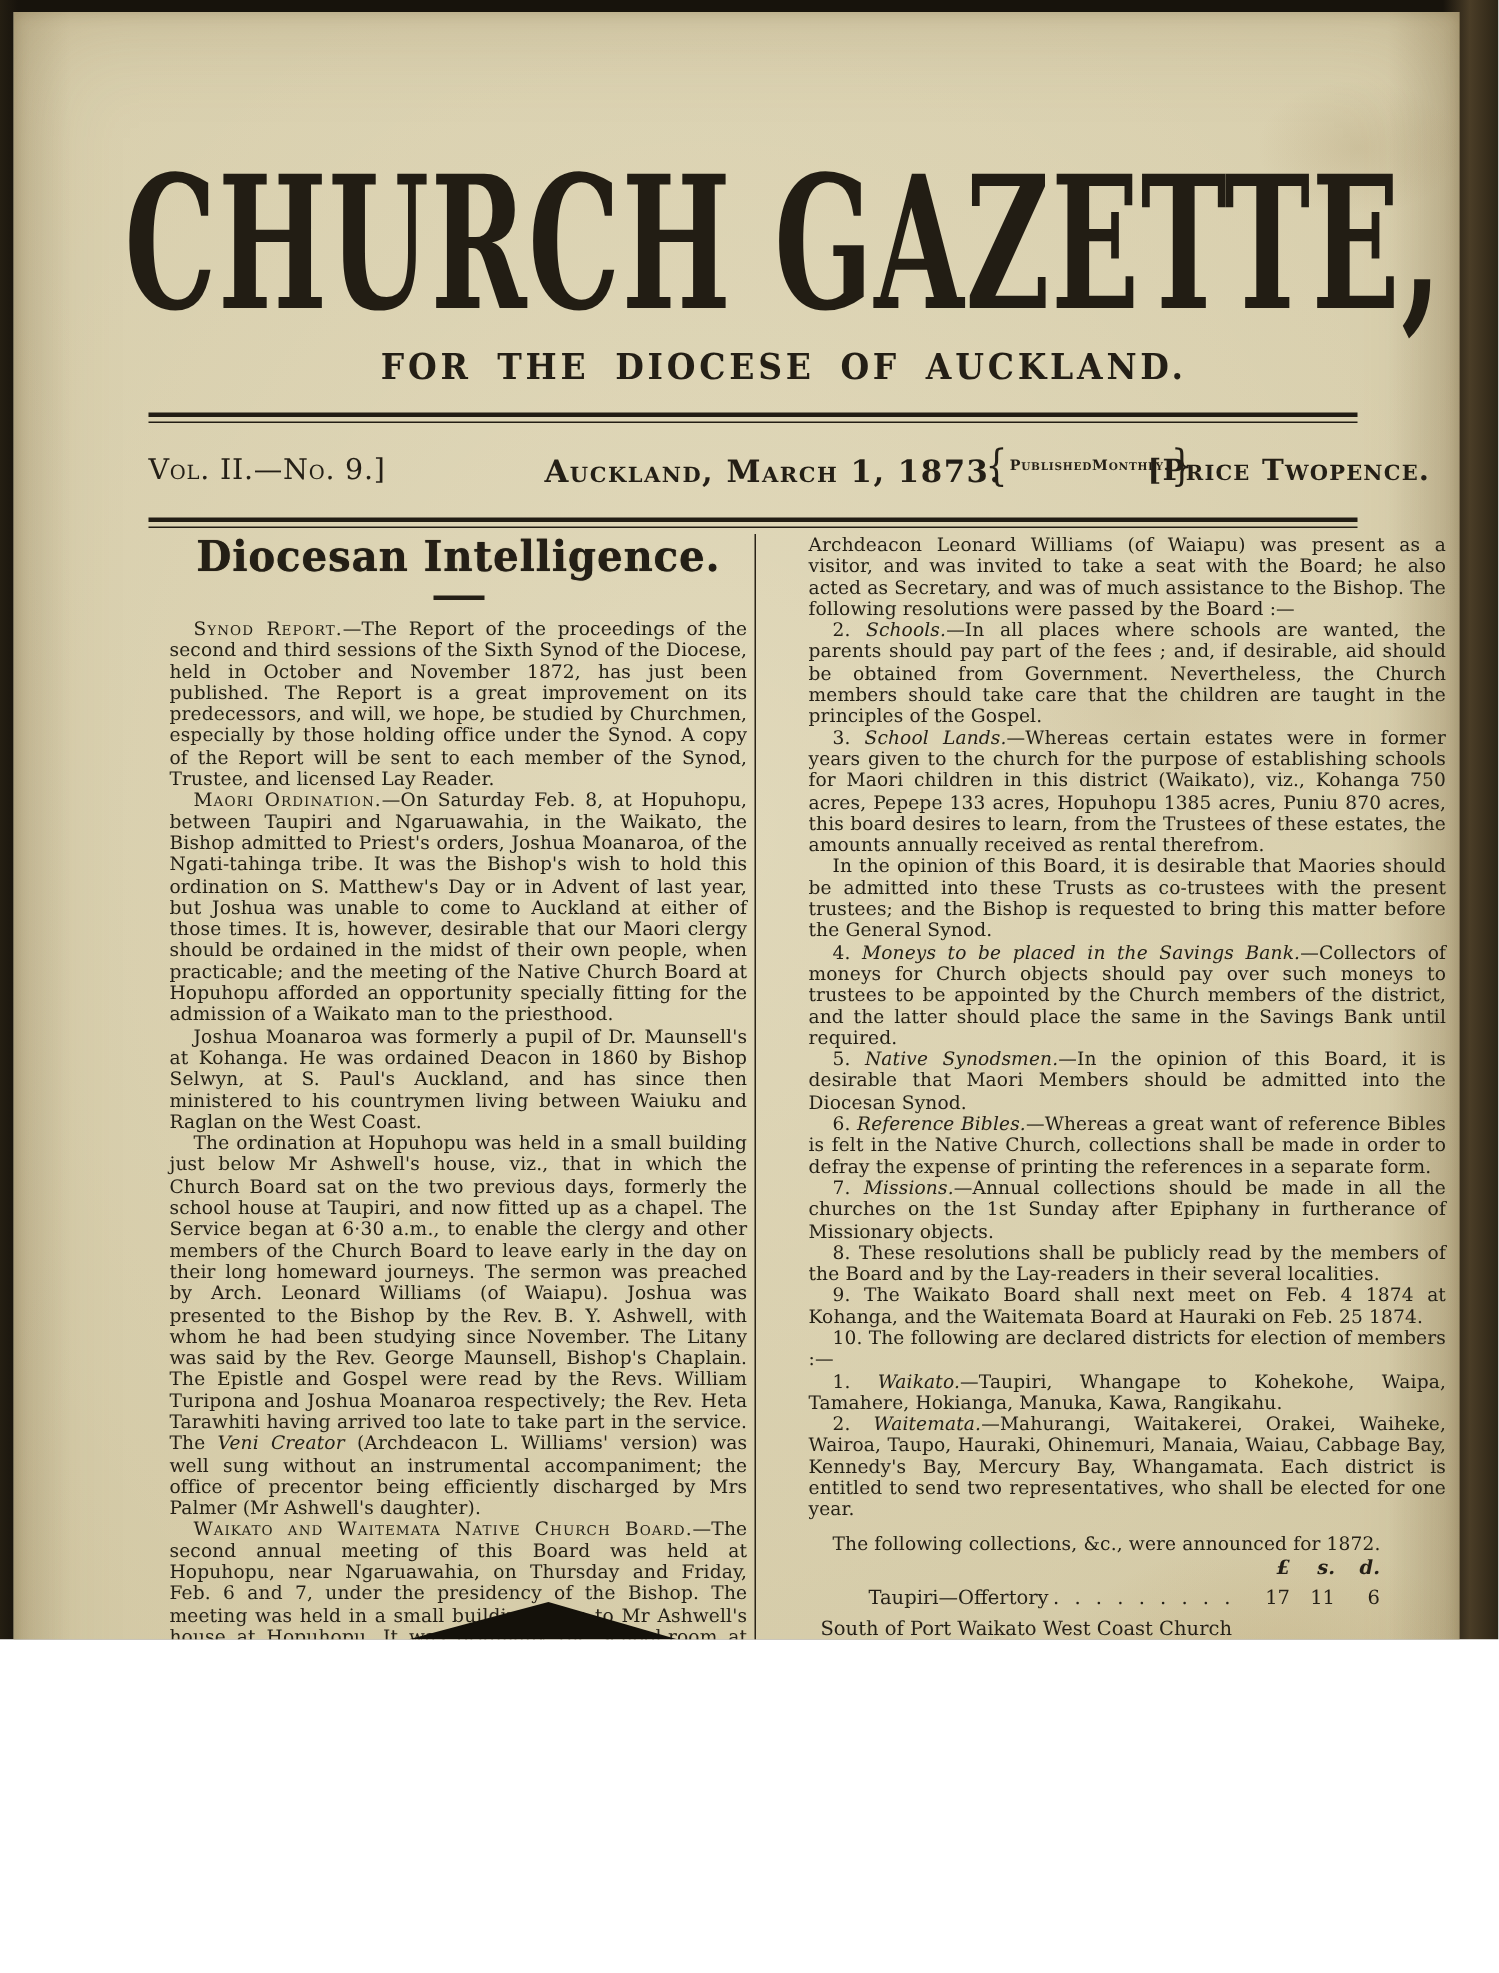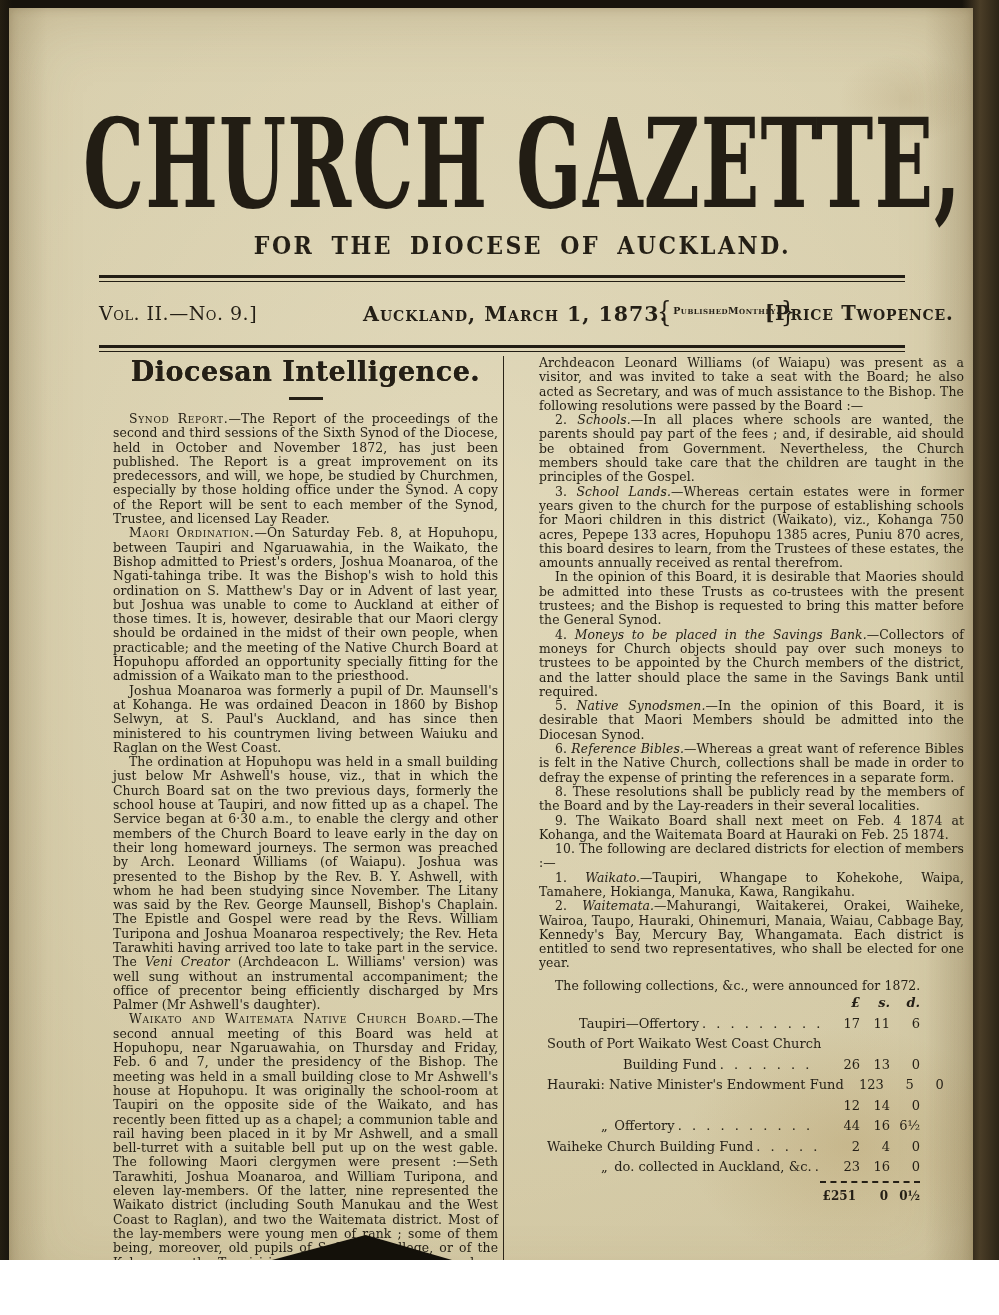--- a/index.html
+++ b/index.html
@@ -1,17 +1,17 @@
 <!DOCTYPE html>
 <html><head>
 <meta charset="utf-8">
 <style>
   html,body{margin:0;padding:0;}
   .photo{
-    position:relative; width:999px; height:1260px; overflow:hidden;
+    position:relative; width:999px; height:1093px; overflow:hidden;
     background:linear-gradient(90deg,#241e12 0,#17130c 12px,#17130c 962px,#4a3d27 980px,#2c2415 999px);
     font-family:"DejaVu Serif","Liberation Serif",serif;
   }
   .paper{
     position:absolute; left:9px; top:8px; width:964px; height:1292px;
     background:
       radial-gradient(ellipse 230px 170px at 87% 88%, rgba(152,114,46,.20), transparent 70%),
       radial-gradient(ellipse 150px 110px at 78% 36%, rgba(140,110,60,.10), transparent 70%),
       radial-gradient(ellipse 90px 60px at 93% 7%, rgba(130,100,50,.14), transparent 75%),
       radial-gradient(ellipse 130% 120% at 48% 42%, rgba(255,252,236,.30), transparent 62%),
@@ -120,20 +120,21 @@
 
         <div class="col col-right">
           <div>
               <p class="noindent"><span>Archdeacon Leonard Williams (of Waiapu) was present as a visitor, and was invited to take a seat with the Board; he also acted as Secretary, and was of much assistance to the Bishop. The following resolutions were passed by the Board :—</span></p>
               <p><span>2. </span><span class="i">Schools.</span><span>—In all places where schools are wanted, the parents should pay part of the fees ; and, if desirable, aid should be obtained from Government.  Nevertheless, the Church members should take care that the children are taught in the principles of the Gospel.</span></p>
               <p><span>3. </span><span class="i">School Lands.</span><span>—Whereas certain estates were in former years given to the church for the purpose of establishing schools for Maori children in this district (Waikato), viz., Kohanga 750 acres, Pepepe 133 acres, Hopuhopu 1385 acres, Puniu 870 acres, this board desires to learn, from the Trustees of these estates, the amounts annually received as rental therefrom.</span></p>
               <p><span>In the opinion of this Board, it is desirable that Maories should be admitted into these Trusts as co-trustees with the present trustees; and the Bishop is requested to bring this matter before the General Synod.</span></p>
               <p><span>4. </span><span class="i">Moneys to be placed in the Savings Bank.</span><span>—Collectors of moneys for Church objects should pay over such moneys to trustees to be appointed by the Church members of the district, and the latter should place the same in the Savings Bank until required.</span></p>
               <p><span>5. </span><span class="i">Native Synodsmen.</span><span>—In the opinion of this Board, it is desirable that Maori Members should be admitted into the Diocesan Synod.</span></p>
               <p><span>6. </span><span class="i">Reference Bibles.</span><span>—Whereas a great want of reference Bibles is felt in the Native Church, collections shall be made in order to defray the expense of printing the references in a separate form.</span></p>
+              <p><span>7. </span><span class="i">Missions.</span><span>—Annual collections should be made in all the churches on the 1st Sunday after Epiphany in furtherance of Missionary objects.</span></p>
               <p><span>8.  These resolutions shall be publicly read by the members of the Board and by the Lay-readers in their several localities.</span></p>
               <p><span>9. The Waikato Board shall next meet on Feb. 4 1874 at Kohanga, and the Waitemata Board at Hauraki on Feb. 25 1874.</span></p>
               <p><span>10. The following are declared districts for election of members :—</span></p>
               <p><span>1. </span><span class="i">Waikato.</span><span>—Taupiri, Whangape to Kohekohe, Waipa, Tamahere, Hokianga, Manuka, Kawa, Rangikahu.</span></p>
               <p><span>2. </span><span class="i">Waitemata.</span><span>—Mahurangi, Waitakerei, Orakei, Waiheke, Wairoa, Taupo, Hauraki, Ohinemuri, Manaia, Waiau, Cabbage Bay, Kennedy's Bay, Mercury Bay, Whangamata.  Each district is entitled to send two representatives, who shall be elected for one year.</span></p>
             </div>
 
           <div class="collections">
             <p class="c-intro">The following collections, &amp;c., were announced for 1872.</p>
             <div class="crow chead">

